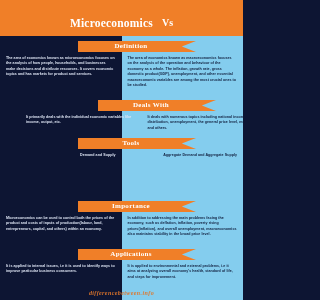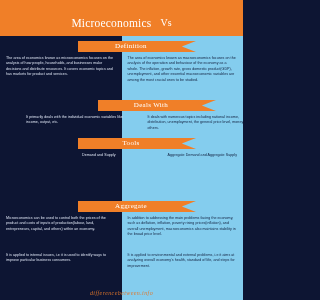--- a/index.html
+++ b/index.html
@@ -6,20 +6,21 @@
   html, body {
     width: 243px; height: 300px;
     background: #0d1533;
     font-family: "Liberation Sans", sans-serif;
     overflow: hidden;
   }
   #infographic {
     position: relative;
     width: 243px; height: 300px;
     background: #0d1533;
+    font-weight: bold;
   }
 
   
   .header {
     position: absolute; left: 0; top: 0;
     width: 243px; height: 36px;
     background: #f07f28;
   }
   .header-inner {
     position: absolute; left: 0; top: 0;
@@ -181,34 +182,39 @@
       <div class="cell cell-right">
         <p>Aggregate Demand and Aggregate Supply</p>
       </div>
     </div>
   </div>
 
 
   <div class="row" id="row-importance">
     <div class="ribbon-wrap">
       <div class="ribbon">
-        <span class="ribbon-label">Aggregate</span>
+        <span class="ribbon-label">Importance</span>
       </div>
     </div>
     <div class="cells">
       <div class="cell cell-left">
         <p>Microeconomics can be used to control both the prices of the product and costs of inputs of production(labour, land, entrepreneurs, capital, and others) within an economy.</p>
       </div>
       <div class="cell cell-right">
         <p>In addition to addressing the main problems facing the economy, such as deflation, inflation, poverty rising prices(inflation), and overall unemployment, macroeconomics also maintains stability in the broad price level.</p>
       </div>
     </div>
   </div>
 
   <div class="row" id="row-applications">
+    <div class="ribbon-wrap">
+      <div class="ribbon">
+        <span class="ribbon-label">Applications</span>
+      </div>
+    </div>
     <div class="cells">
       <div class="cell cell-left">
         <p>It is applied to internal issues, i.e it is used to identify ways to improve particular business consumers.</p>
       </div>
       <div class="cell cell-right">
         <p>It is applied to environmental and external problems, i.e it aims at analyzing overall economy's health, standard of life, and steps for improvement.</p>
       </div>
     </div>
   </div>
 

